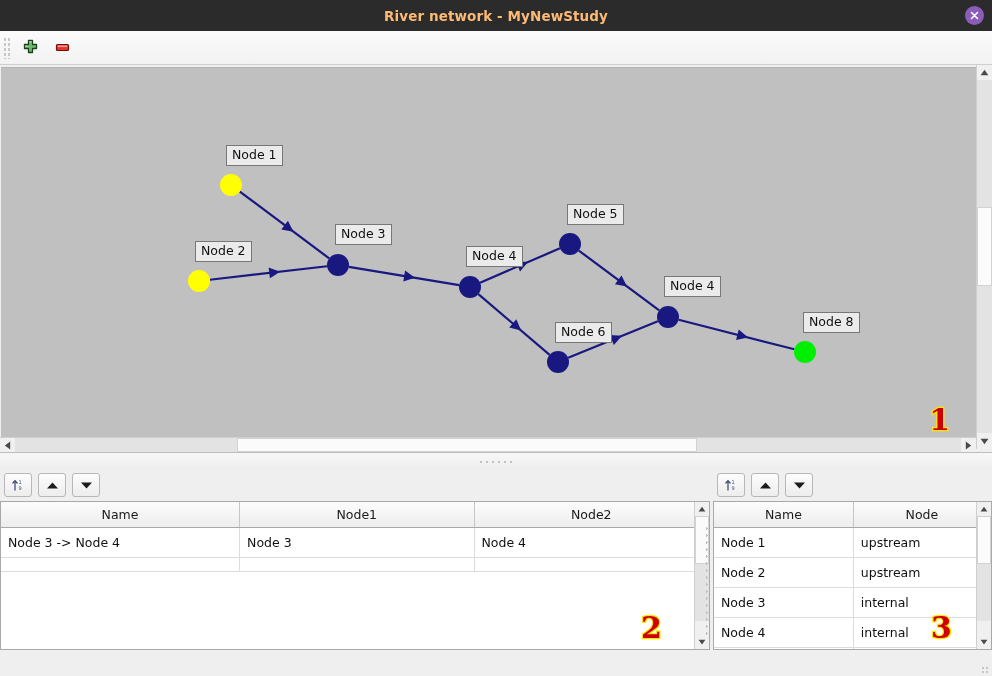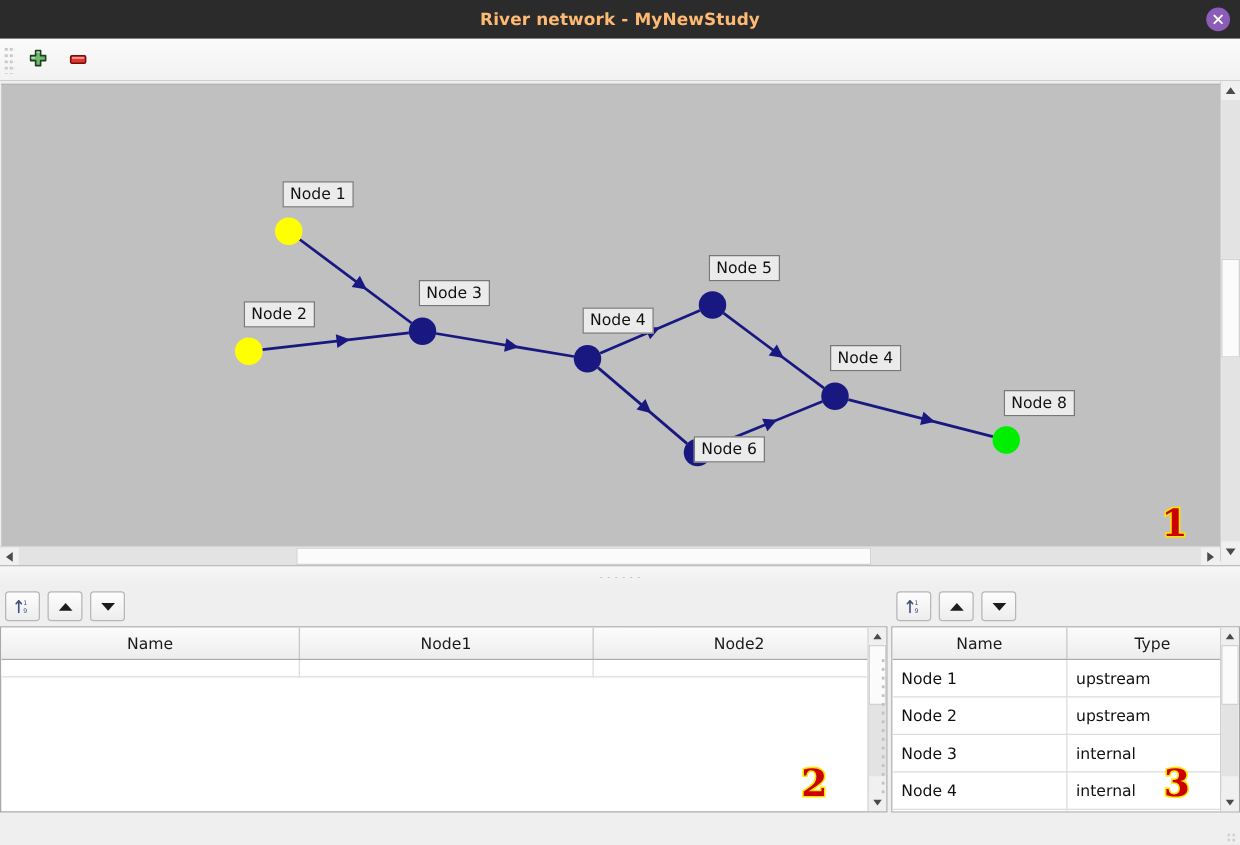--- a/index.html
+++ b/index.html
@@ -233,21 +233,21 @@
           <circle cx="804" cy="284" r="11" fill="#00ee00"></circle>
         </g>
     </svg>
 
     <div id="labels">
         <div class="nodelabel" style="left: 225px; top: 77px;">Node 1</div>
         <div class="nodelabel" style="left: 194px; top: 173px;">Node 2</div>
         <div class="nodelabel" style="left: 334px; top: 156px;">Node 3</div>
         <div class="nodelabel" style="left: 465px; top: 178px;">Node 4</div>
         <div class="nodelabel" style="left: 566px; top: 136px;">Node 5</div>
-        <div class="nodelabel" style="left: 554px; top: 254px; margin-top: 27px;">Node 6</div>
+        <div class="nodelabel" style="left: 554px; top: 254px;">Node 6</div>
         <div class="nodelabel" style="left: 663px; top: 208px;">Node 4</div>
         <div class="nodelabel" style="left: 802px; top: 244px;">Node 8</div>
       </div>
 
     <div class="badge" style="right:26px; bottom:12px;">
       <span>1</span>
     </div>
   </div>
 
   <div class="vscroll">
@@ -318,20 +318,25 @@
             <col style="width:230px">
           </colgroup>
         <thead>
             <tr id="reaches-head">
               <th>Name</th>
               <th>Node1</th>
               <th>Node2</th>
             </tr>
           </thead>
         <tbody id="reaches-body">
+            <tr>
+              <td>Node 3 -&gt; Node 4</td>
+              <td>Node 3</td>
+              <td>Node 4</td>
+            </tr>
             <tr class="blank">
               <td></td>
               <td></td>
               <td></td>
             </tr>
           </tbody>
       </table>
 
       <div class="tbl-vscroll">
         <div class="sb-arrow" style="left:0;top:0;width:14px;height:14px;">
@@ -379,21 +384,21 @@
 
     <div class="tablewrap">
       <table class="grid" id="nodes-table">
         <colgroup>
             <col style="width:132px">
             <col style="width:130px">
           </colgroup>
         <thead>
             <tr id="nodes-head">
               <th>Name</th>
-              <th>Type</th>
+              <th>Node</th>
             </tr>
           </thead>
         <tbody id="nodes-body">
             <tr>
               <td>Node 1</td>
               <td>upstream</td>
             </tr>
             <tr>
               <td>Node 2</td>
               <td>upstream</td>

